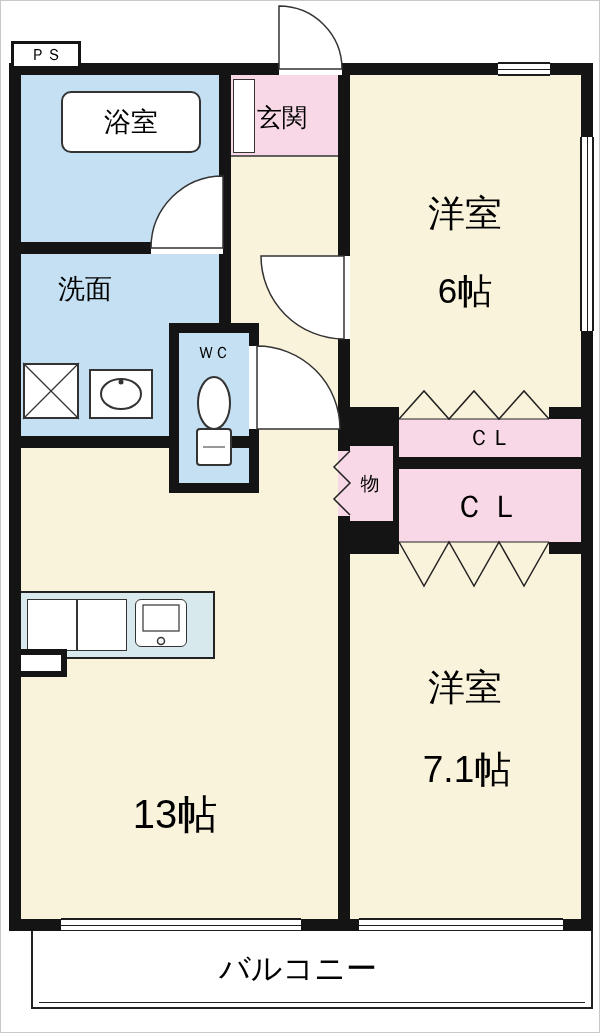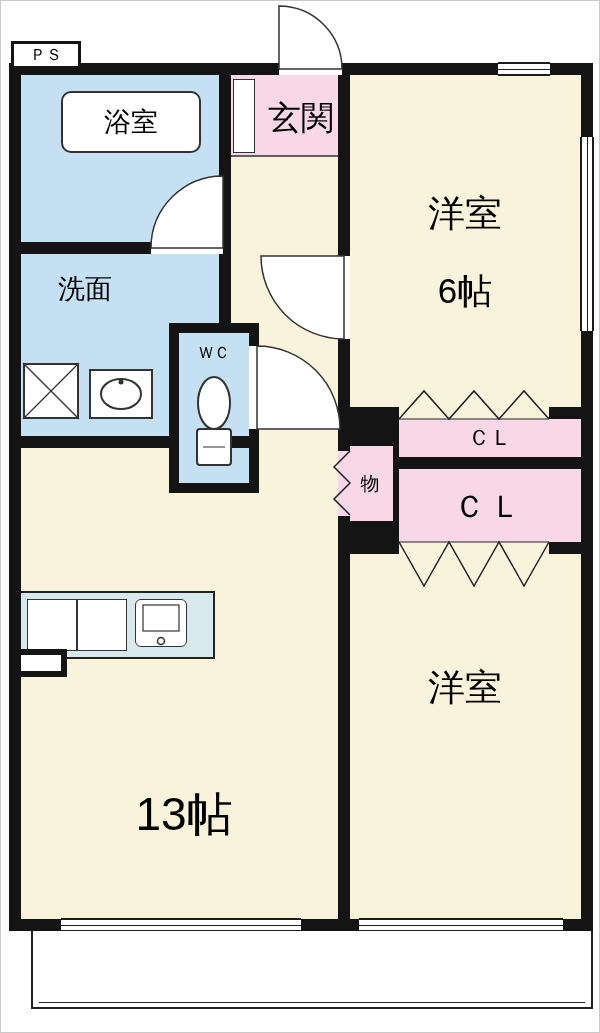--- a/index.html
+++ b/index.html
@@ -114,28 +114,30 @@
 
     <rect x="196" y="428" width="34" height="36" rx="3" fill="#ffffff" stroke="#333" stroke-width="2"></rect>
     <line x1="202" y1="446" x2="224" y2="446" stroke="#333" stroke-width="1"></line>
     <ellipse cx="213" cy="402" rx="16" ry="26" fill="#ffffff" stroke="#333" stroke-width="2"></ellipse>
 
     <rect x="142" y="604" width="36" height="26" fill="none" stroke="#333" stroke-width="1.2"></rect>
     <circle cx="160" cy="640" r="3.5" fill="#ffffff" stroke="#333" stroke-width="1.5"></circle>
   </svg>
 
   <div class="label" style="left:130px;top:121px;font-size:27px">浴室</div>
-  <div class="label" style="left:300px;top:116px;font-size:33px">玄関</div>
+  <div class="label" style="left:281px;top:116px;font-size:25px">玄関</div>
   <div class="label" style="left:464px;top:212px;font-size:37px">洋室</div>
   <div class="label" style="left:464px;top:289px;font-size:35px">6帖</div>
   <div class="label" style="left:84px;top:288px;font-size:27px">洗面</div>
   <div class="label" style="left:213px;top:352px;font-size:16px">ＷＣ</div>
   <div class="label" style="left:489px;top:437px;font-size:22px">ＣＬ</div>
   <div class="label" style="left:369px;top:482px;font-size:19px">物</div>
   <div class="label" style="left:489px;top:505px;font-size:31px;letter-spacing:5px">ＣＬ</div>
-  <div class="label" style="left:183px;top:813px;font-size:46px">13帖</div>
+  <div class="label" style="left:174px;top:813px;font-size:40px">13帖</div>
   <div class="label" style="left:464px;top:686px;font-size:37px">洋室</div>
+  <div class="label" style="left:466px;top:768px;font-size:37px">7.1帖</div>
+  <div class="label" style="left:297px;top:967px;font-size:31px">バルコニー</div>
 
   <div class="abs" style="left:10px;top:40px;width:70px;height:28px;background:#fff;border:3px solid #141414;display:flex;align-items:center;justify-content:center">
     <span style="font-size:16px;line-height:1">ＰＳ</span>
   </div>
 
 </div>
 
 </body></html>

